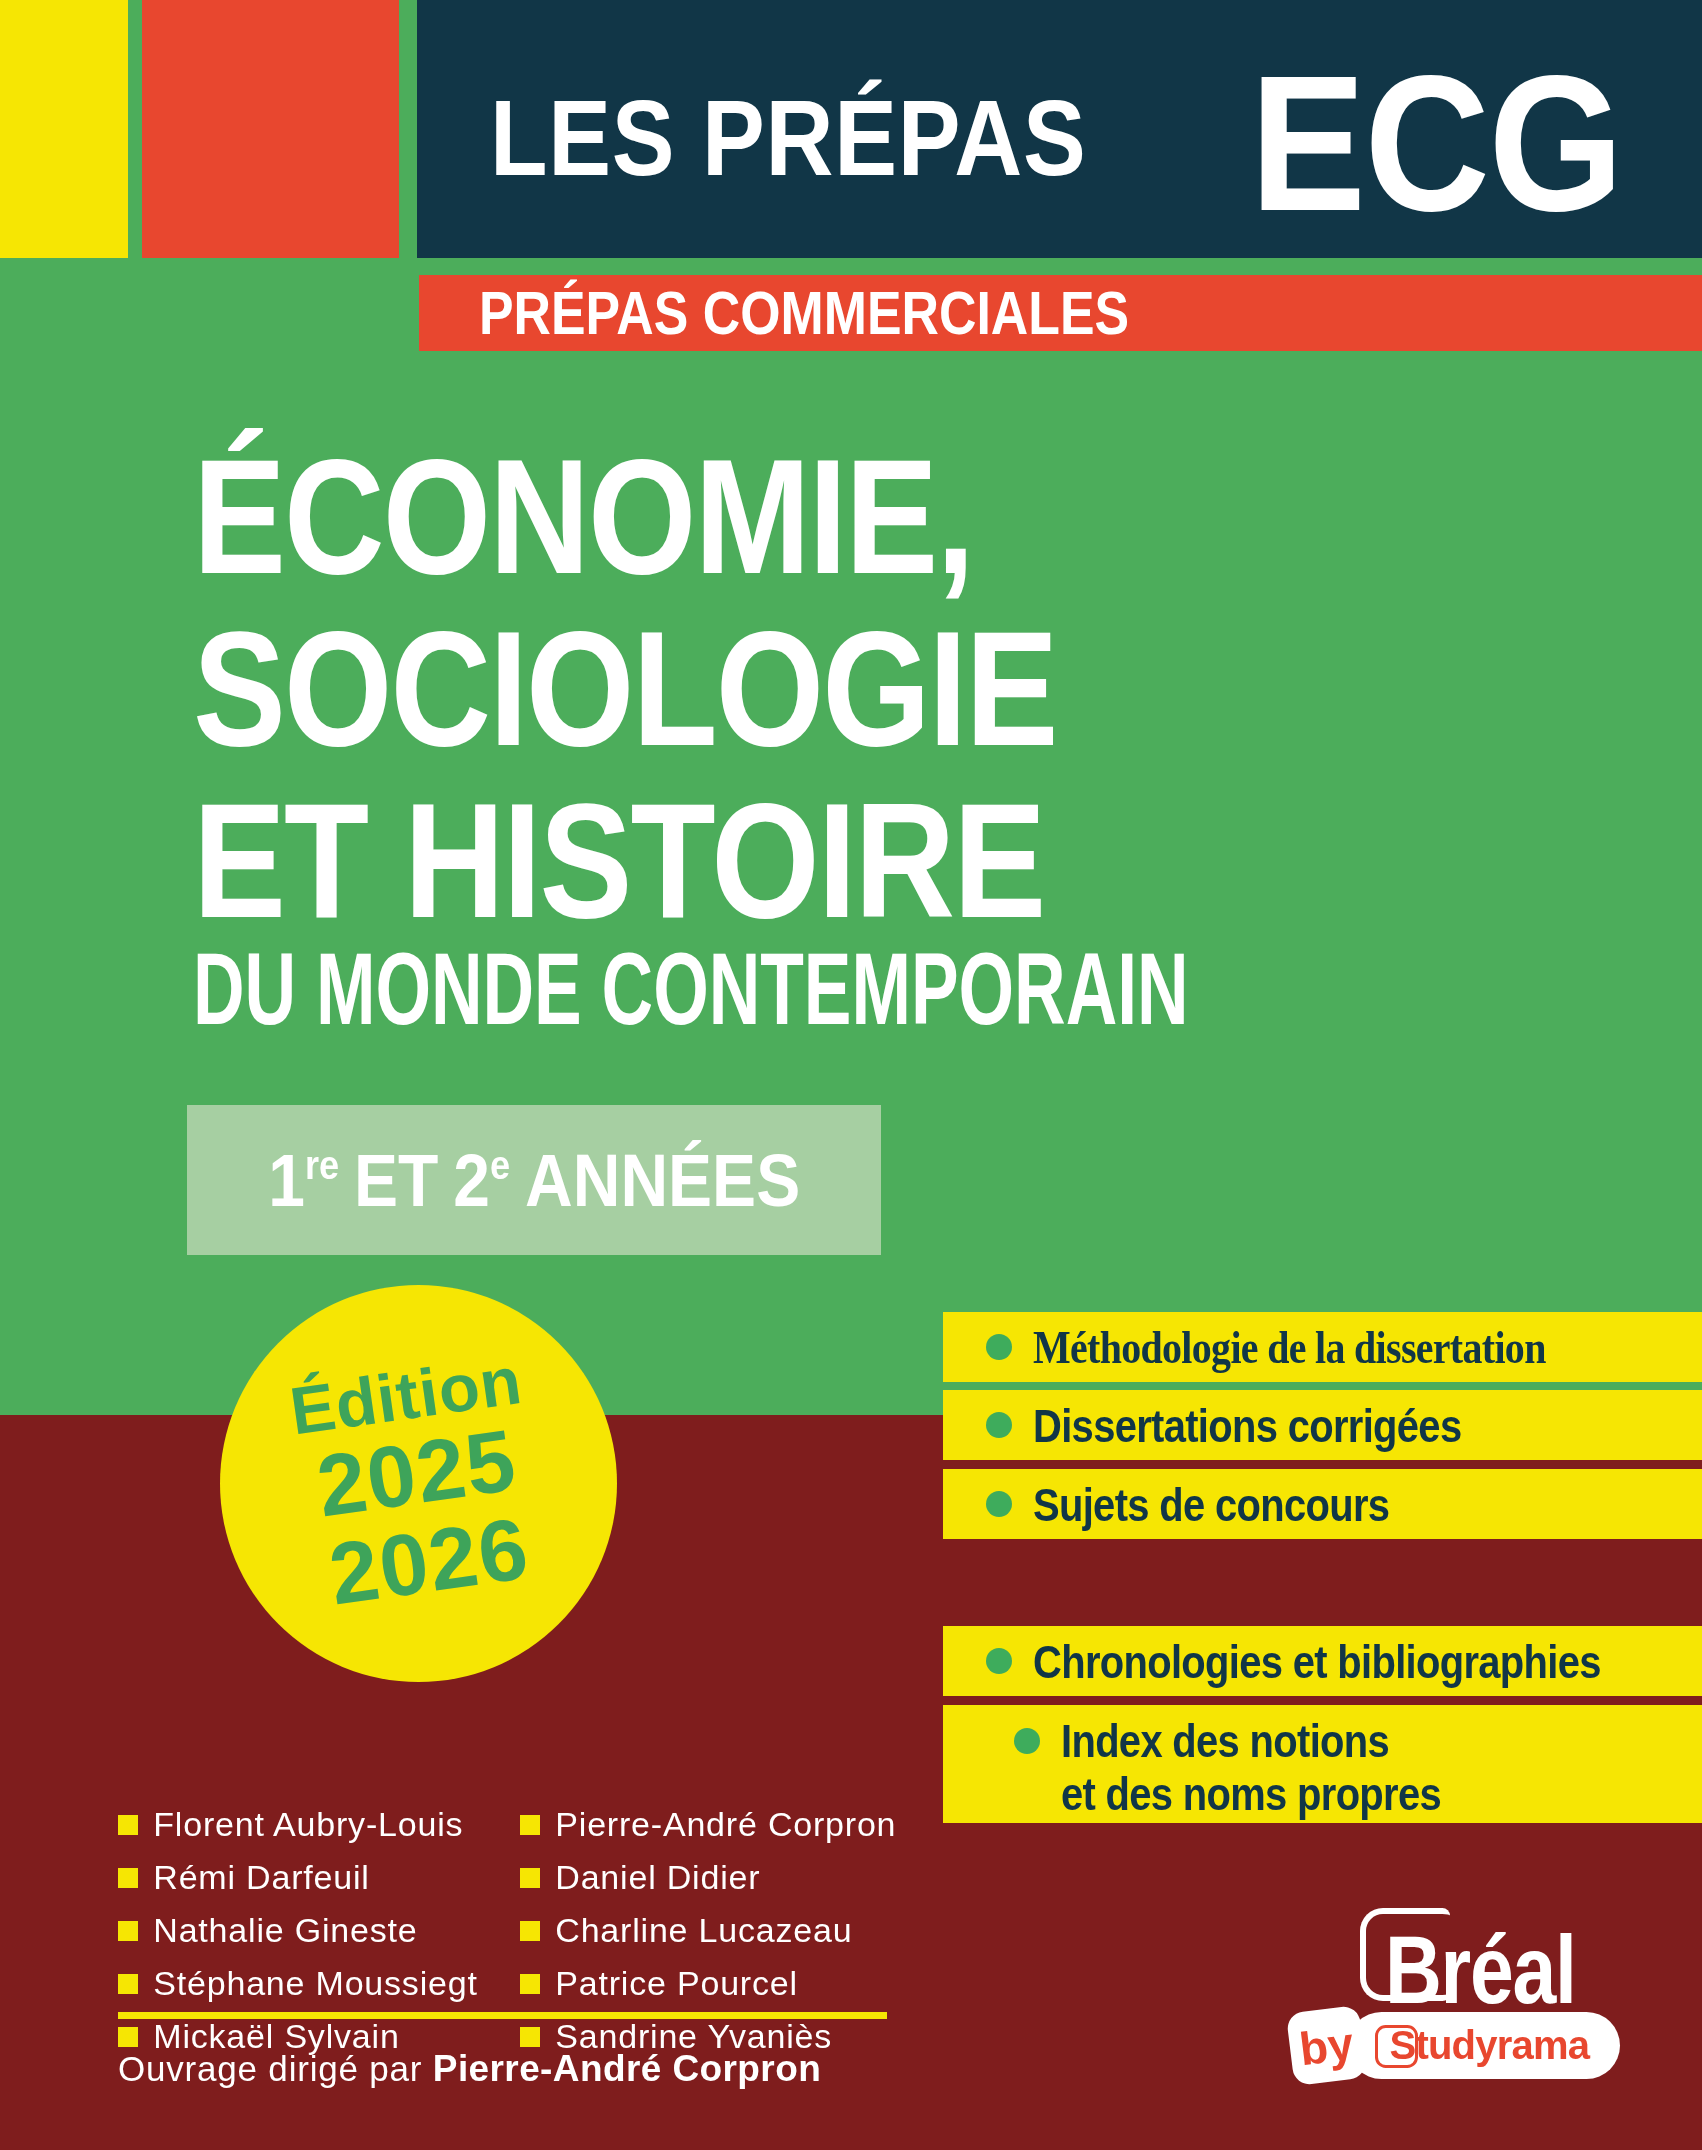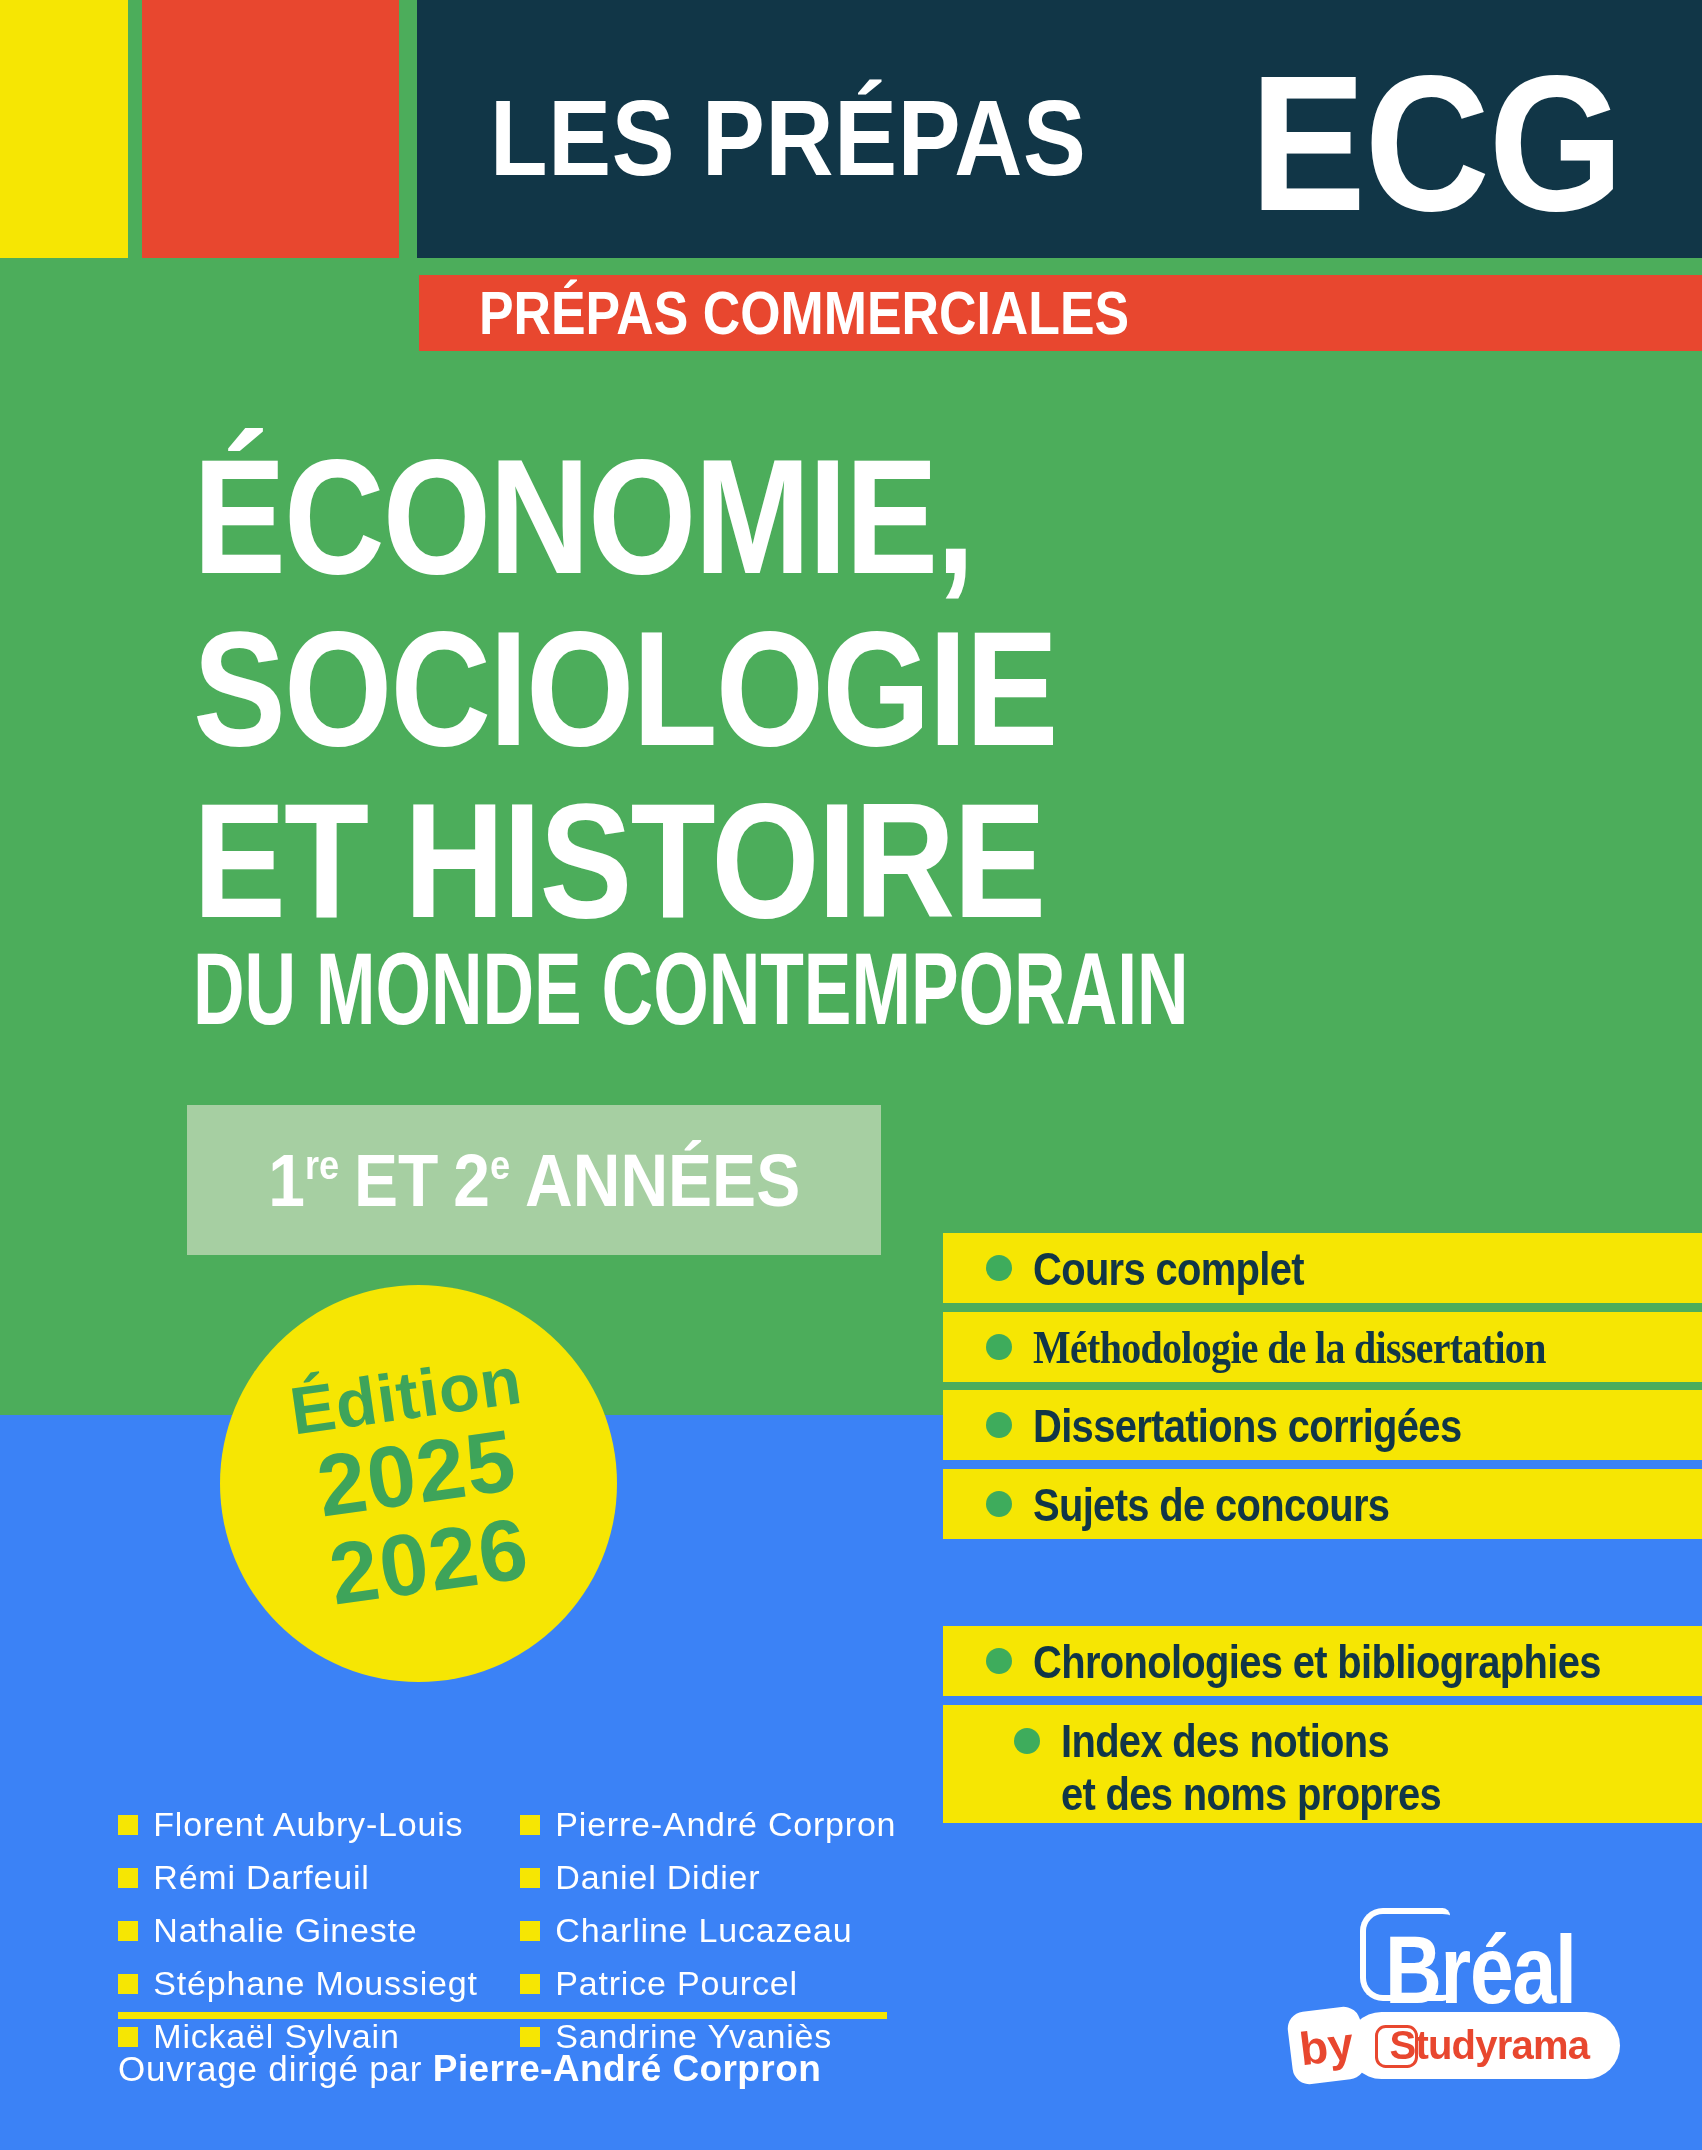--- a/index.html
+++ b/index.html
@@ -1,19 +1,19 @@
 <!DOCTYPE html>
 <html style="font-size:12.2px"><head>
 <meta charset="utf-8">
 <style>
   html,body{margin:0;padding:0;background:#555;}
   *{box-sizing:border-box;}
   .cover{
     position:relative; width:1702px; height:2151px; overflow:hidden;
-    background:#3b82f6;
+    background:#7f1d1d;
     font-family:"Liberation Sans", sans-serif;
   }
   .green-panel{position:absolute;left:0;top:0;width:1702px;height:1415px;background:#4CAD5B;}
   .sq-yellow{position:absolute;left:0;top:0;width:128px;height:258px;background:#F6E603;}
   .sq-red{position:absolute;left:142px;top:0;width:257px;height:258px;background:#E8472F;}
   .banner{position:absolute;left:417px;top:0;width:1285px;height:258px;background:#113647;}
   .brand-prefix{
     position:absolute;left:73px;top:76px;color:#fff;font-weight:bold;font-size:107px;
     letter-spacing:0.8px;white-space:nowrap;display:inline-block;transform:scaleX(0.88);transform-origin:0 0;
   }
@@ -117,24 +117,20 @@
   </div>
 
   <div class="edition-circle">
     <div class="edition-rot">
       <div class="ed1">Édition</div>
       <div class="ed2">2025</div>
       <div class="ed3">2026</div>
     </div>
   </div>
 
-  <div class="bar b1">
-    <span class="dot"></span>
-    <span class="bar-label">Cours complet</span>
-  </div>
   <div class="bar b2">
     <span class="dot"></span>
     <span class="bar-label">Méthodologie de la dissertation</span>
   </div>
   <div class="bar b3">
     <span class="dot"></span>
     <span class="bar-label">Dissertations corrigées</span>
   </div>
   <div class="bar b4">
     <span class="dot"></span>

